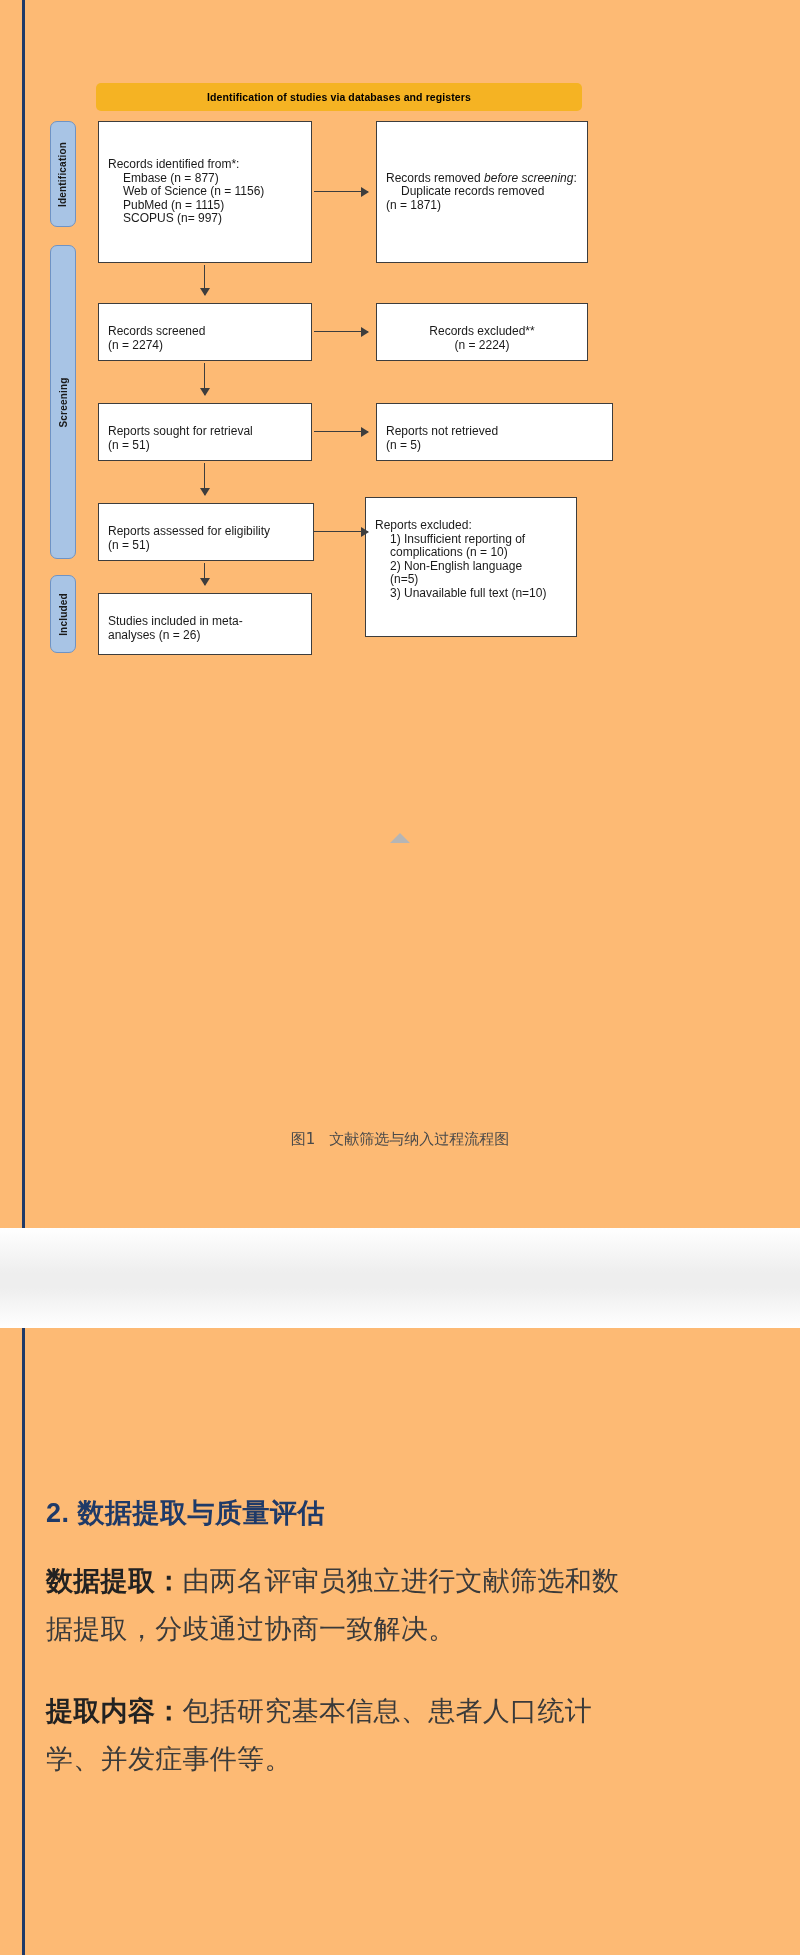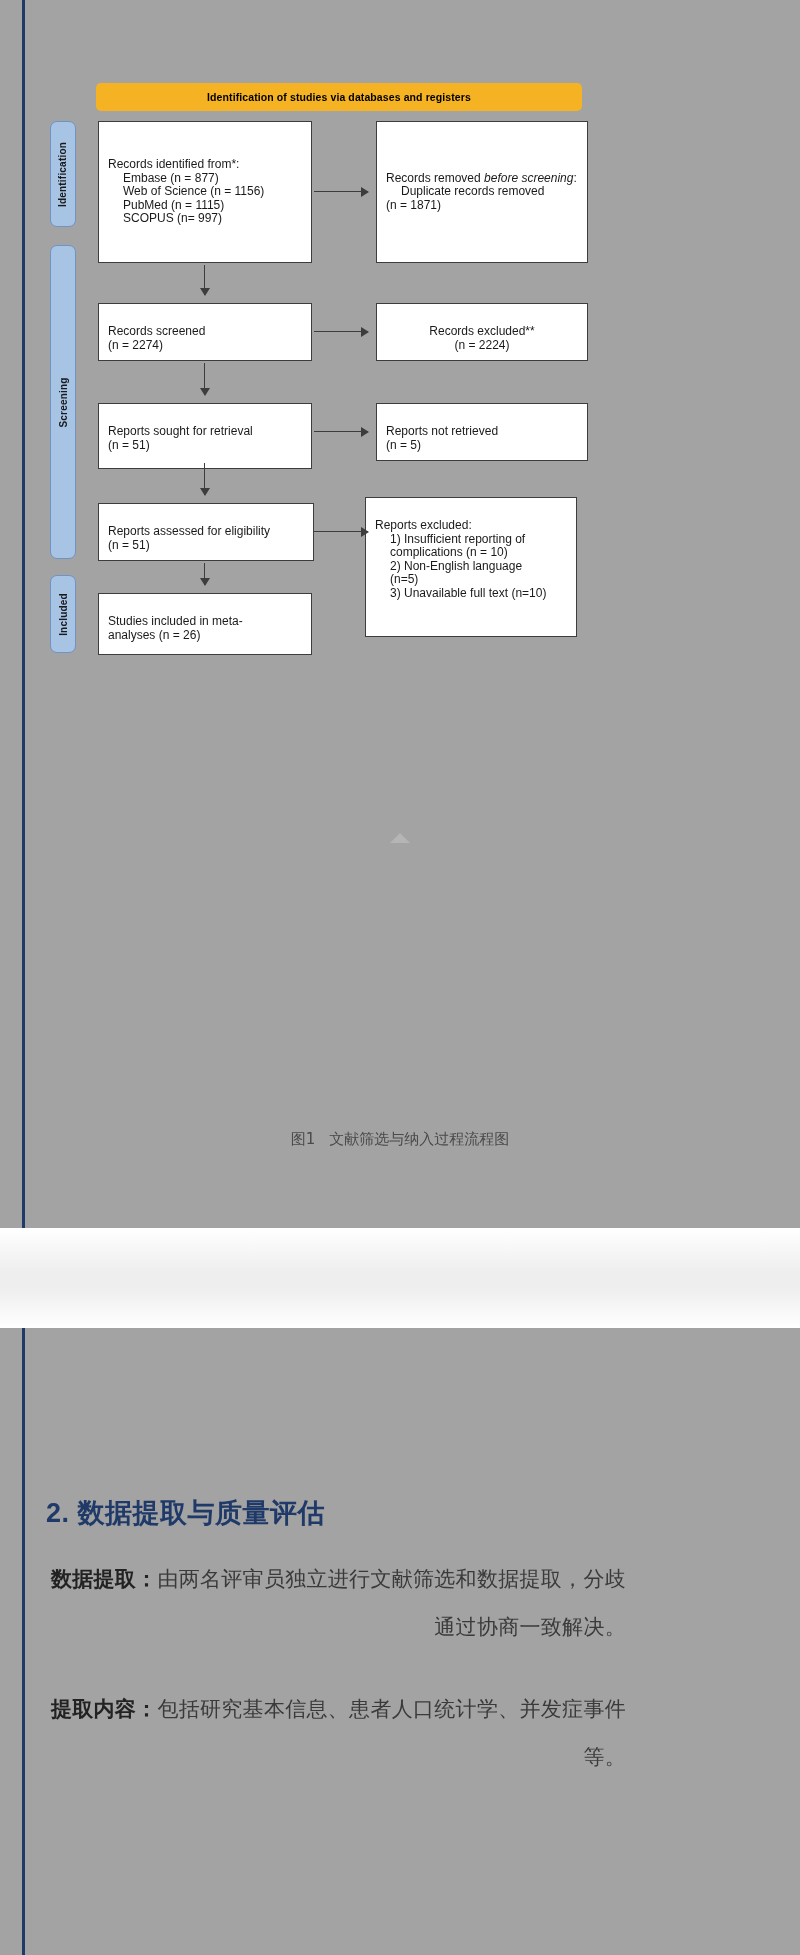--- a/index.html
+++ b/index.html
@@ -7,21 +7,21 @@
     width:800px;
     background:#ffffff;
     font-family:"Liberation Sans","DejaVu Sans",sans-serif;
     color:#333;
     -webkit-font-smoothing:antialiased;
   }
   .page{
     position:relative;
     width:800px;
     min-height:1955px;
-    background:#a3a3a3;
+    background:#fdba74;
     overflow:hidden;
   }
   
   .left-rule{
     position:absolute;
     left:22px;
     top:0;
     width:3px;
     height:1955px;
     background:#1f3a68;
@@ -96,22 +96,22 @@
   .b-identified{left:52px; top:46px; width:214px; height:142px;
                 display:flex;align-items:center;}
   .b-identified .inner{width:100%;}
   .b-removed{left:330px; top:46px; width:212px; height:142px;
              display:flex;align-items:center;}
   .b-removed .inner{width:100%;}
 
   .b-screened{left:52px; top:228px; width:214px; height:58px;}
   .b-excluded1{left:330px; top:228px; width:212px; height:58px;text-align:center;}
 
-  .b-sought{left:52px; top:328px; width:214px; height:66px;}
-  .b-notretr{left:330px; top:328px; width:212px; height:58px;}
+  .b-sought{left:52px; top:328px; width:214px; height:58px;}
+  .b-notretr{left:330px; top:328px; width:237px; height:58px;}
 
   .b-assessed{left:52px; top:428px; width:216px; height:58px;}
   .b-excluded2{left:319px; top:422px; width:212px; height:140px;}
 
   .b-included{left:52px; top:518px; width:214px; height:62px;}
 
   
   .arrow-v{
     position:absolute;
     width:1.4px;
@@ -190,27 +190,26 @@
   }
   .h2{
     font-size:27px;
     font-weight:bold;
     color:#1f3a68;
     letter-spacing:.5px;
     margin:0 0 26px 0;
     font-family:Liberation Sans, sans-serif;
   }
   .para{
-    font-size:21px;
+    font-size:27px;
     line-height:48px;
     color:#3a3a3a;
     margin:0 0 34px 0;
-    font-family:Liberation Mono, monospace;
+    font-family:Liberation Sans, sans-serif;
     letter-spacing:.3px;
-    text-align:right;
   }
   .para b{color:#222;font-weight:bold;}
 </style>
 </head>
 <body>
 
 <div class="page">
 
   <div class="left-rule"></div>
 

